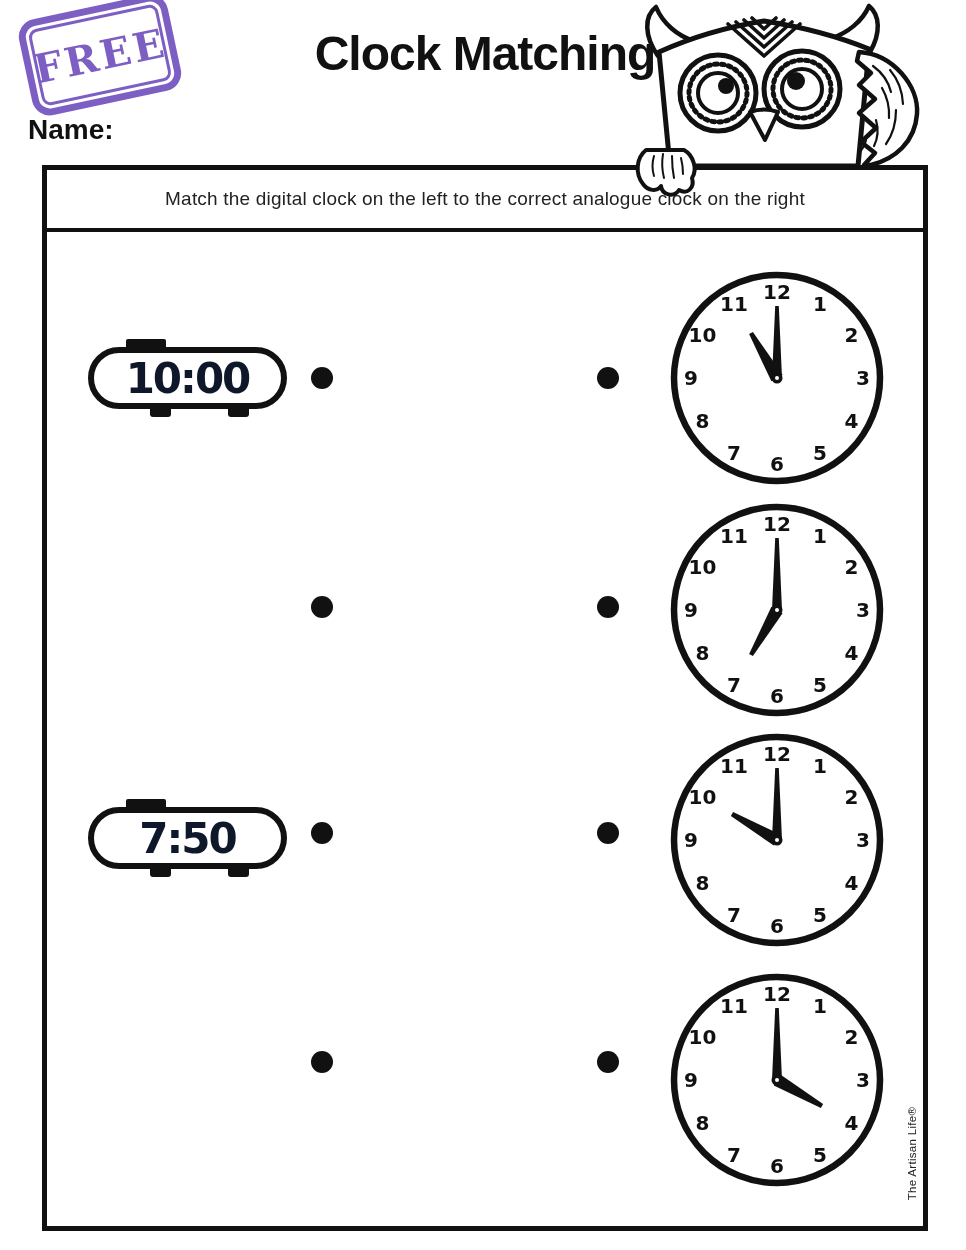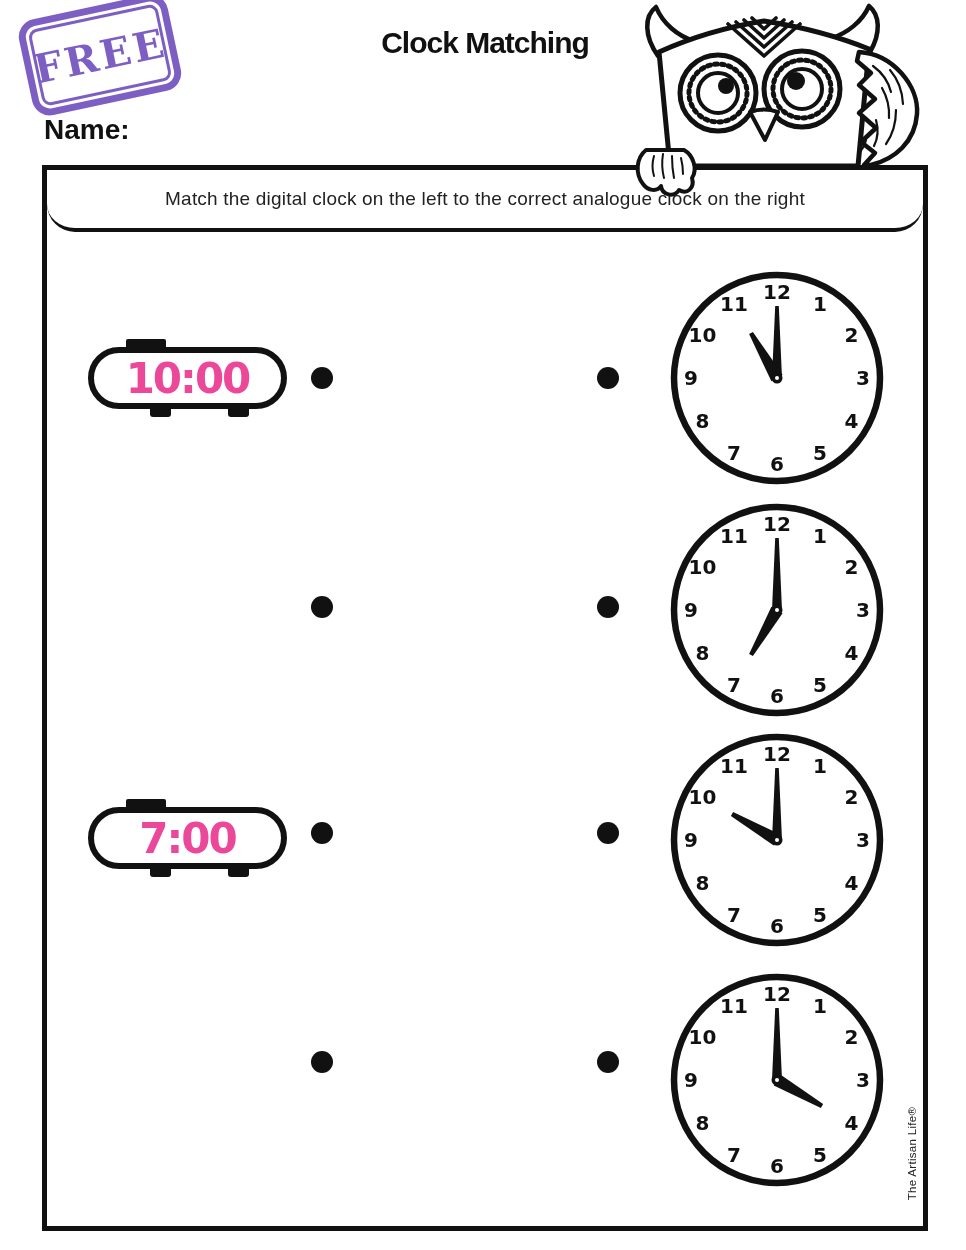--- a/index.html
+++ b/index.html
@@ -12,41 +12,41 @@
   .stamp { position: absolute; left: 24px; top: 6px; width: 152px; height: 98px;
            transform: rotate(-12deg); border: 7px solid var(--purple, #7d5fc3);
            border-radius: 18px; z-index: 7; background: #fff; }
   .stamp-inner { position: absolute; inset: 3px; border: 3px solid var(--purple, #7d5fc3);
            border-radius: 9px; display: flex; align-items: center; justify-content: center; }
   .stamp-inner span { font-family: "DejaVu Serif", serif; font-weight: bold; font-size: 40px;
            letter-spacing: 3px; color: var(--purple, #7d5fc3); }
 
   
   .title { position: absolute; left: 285px; top: 26px; width: 400px; text-align: center;
-           font-size: 30px; font-weight: 700; letter-spacing: -1px; color: #111; }
-
-  
-  .name-label { position: absolute; left: 44px; top: 114px; font-size: 28px; font-weight: 700; }
+           font-size: 48px; font-weight: 700; letter-spacing: -1px; color: #111; }
+
+  
+  .name-label { position: absolute; left: 28px; top: 114px; font-size: 28px; font-weight: 700; }
 
   
   .main-box { position: absolute; left: 42px; top: 165px; width: 886px; height: 1066px;
               border: 5px solid #111; background: #fff; z-index: 1; }
   .instruction-bar { height: 62px; border-bottom: 4px solid #111;
-              display: flex; align-items: center; justify-content: center; border-radius: 28px; }
+              display: flex; align-items: center; justify-content: center; }
   .instruction-bar span { font-size: 19px; color: #222; letter-spacing: 0.2px; }
 
   
   .owl { position: absolute; left: 630px; top: 0; width: 300px; height: 200px; z-index: 6; }
 
   
   .dclock { position: absolute; left: 88px; width: 199px; height: 62px; z-index: 2; }
   .dclock-body { position: absolute; inset: 0; border: 6px solid #111; border-radius: 34px;
                  background: #fff; display: flex; align-items: center; justify-content: center; }
   .dclock-time { font-family: "DejaVu Sans", sans-serif; font-weight: 700; font-size: 42px;
-                 letter-spacing: -2px; color: #ec4899; }
+                 letter-spacing: -2px; color: #0f172a; }
   .dclock-button { position: absolute; left: 38px; top: -8px; width: 40px; height: 12px;
                  background: #111; border-radius: 2px; }
   .dclock-foot { position: absolute; bottom: -8px; width: 21px; height: 12px; background: #111;
                  border-radius: 0 0 3px 3px; }
   .dclock-foot.f-left { left: 62px; }
   .dclock-foot.f-right { left: 140px; }
 
   
   .dot { position: absolute; width: 22px; height: 22px; border-radius: 50%; background: #111; z-index: 2; }
   .dot-left { left: 311px; }
@@ -168,21 +168,21 @@
         <text x="112.0" y="26.0" dy="0.36em" text-anchor="middle" font-size="20" font-weight="bold" fill="#111111" font-family="&quot;DejaVu Sans&quot;, sans-serif">12</text>
         <polygon points="106.4,108.8 84.1,155.9 87.9,158.1 117.6,115.3" fill="#111111"></polygon>
         <polygon points="117.0,112.0 113.8,40.0 110.2,40.0 107.0,112.0" fill="#111111"></polygon>
         <circle cx="112" cy="112" r="5.5" fill="#111111"></circle>
         <circle cx="112" cy="112" r="2" fill="#fff"></circle>
       </svg></div>
 
   <div class="dclock" style="top:807px">
     <div class="dclock-button"></div>
     <div class="dclock-body">
-      <span class="dclock-time">7:00</span>
+      <span class="dclock-time">7:50</span>
     </div>
     <div class="dclock-foot f-left"></div>
     <div class="dclock-foot f-right"></div>
   </div>
   <div class="dot dot-left" style="top:822px"></div>
   <div class="dot dot-right" style="top:822px"></div>
   <div class="aclock" style="top:728px"><svg viewBox="0 0 224 224" width="224" height="224">
         <circle cx="112" cy="112" r="103" fill="#fff" stroke="#111111" stroke-width="6.5"></circle>
         <text x="155.0" y="37.5" dy="0.36em" text-anchor="middle" font-size="20" font-weight="bold" fill="#111111" font-family="&quot;DejaVu Sans&quot;, sans-serif">1</text>
         <text x="186.5" y="69.0" dy="0.36em" text-anchor="middle" font-size="20" font-weight="bold" fill="#111111" font-family="&quot;DejaVu Sans&quot;, sans-serif">2</text>

